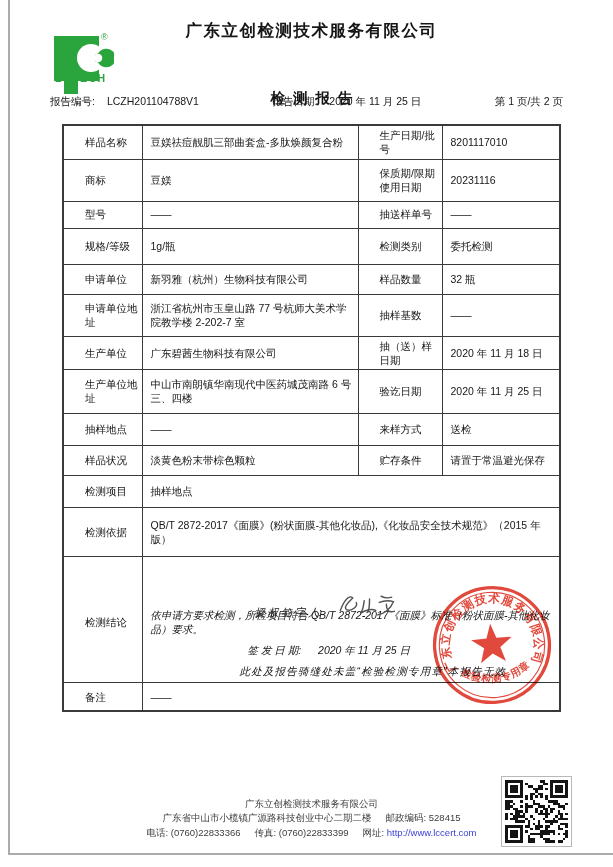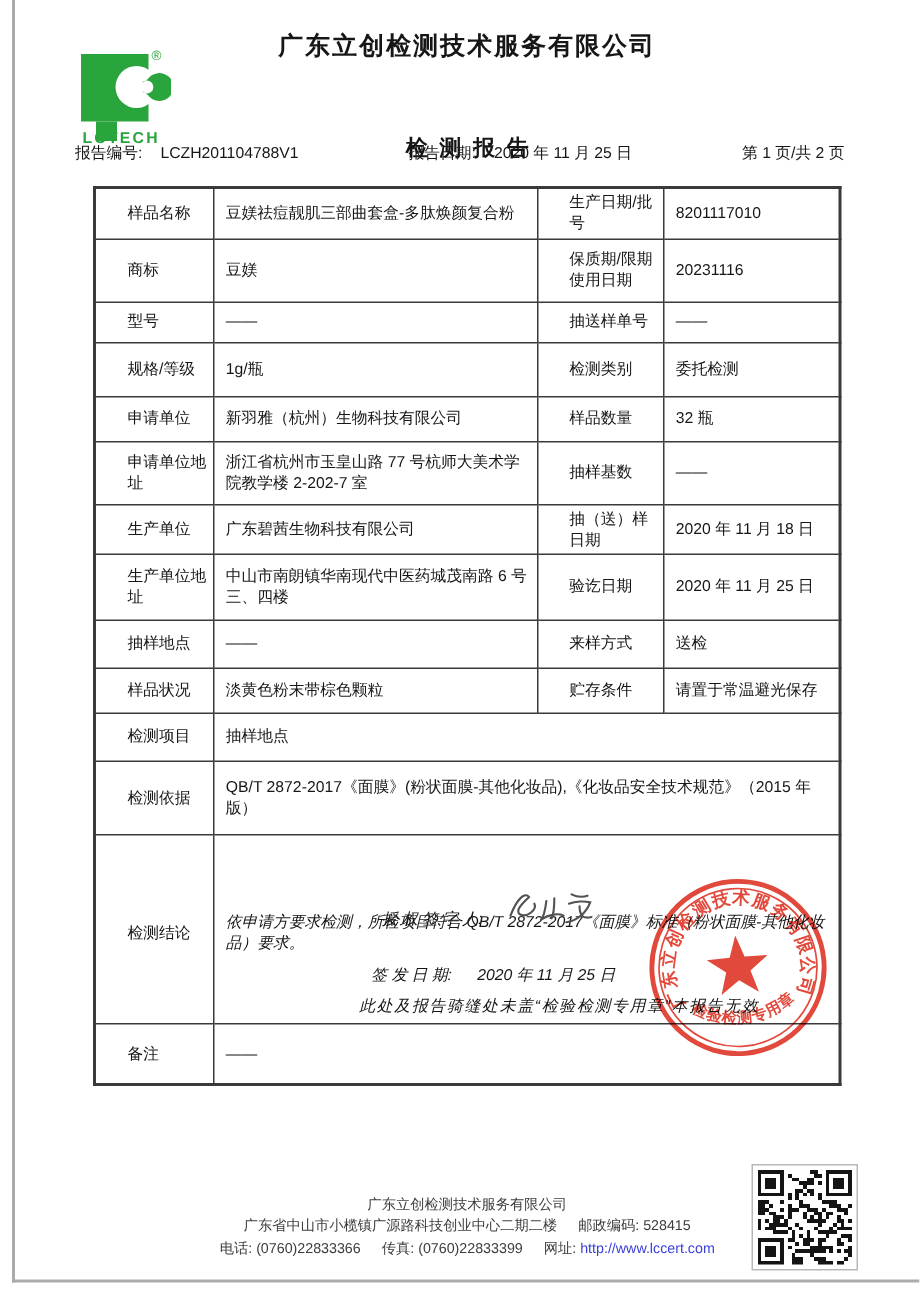--- a/index.html
+++ b/index.html
@@ -4,32 +4,32 @@
 <style>
   html,body{margin:0;padding:0;background:#ffffff;}
   body{width:613px;height:867px;position:relative;font-family:"Liberation Sans",sans-serif;color:#161616;}
   .page{position:absolute;left:8px;top:0;width:603px;height:853px;background:#fff;
         border-left:2px solid #ababab;border-bottom:2px solid #ababab;}
   .abs{position:absolute;}
   
   .doc-company{top:20px;left:0;right:0;text-align:center;font-size:16.5px;font-weight:bold;letter-spacing:1.5px;}
   .doc-title{top:57px;left:0;right:0;text-align:center;font-size:14.5px;font-weight:bold;letter-spacing:8px;text-indent:8px;margin-top:32px;}
   .logo-svg{left:42px;top:26px;}
-  .logo-text{left:45px;top:86px;font-size:10.5px;font-weight:bold;letter-spacing:1.5px;color:#2aa43c;}
+  .logo-text{left:45px;top:72px;font-size:10.5px;font-weight:bold;letter-spacing:1.5px;color:#2aa43c;}
   .info-row{top:95px;left:40px;right:50px;display:flex;justify-content:space-between;font-size:10.5px;}
   .info-row .gap{display:inline-block;width:12px;}
   
   table.report{position:absolute;left:52px;top:124px;border-collapse:collapse;table-layout:fixed;width:497px;
                font-size:10.5px;line-height:1.35;}
   table.report td{border:1px solid #3a3a3a;vertical-align:middle;word-break:break-all;}
   table.report{border:2px solid #3a3a3a;}
   td.lbl{padding:2px 3px 2px 21px;}
   td.val{padding:2px 3px 2px 8px;}
   .h34{height:34px}.h42{height:42px}.h27{height:27px}.h36{height:36px}.h30{height:30px}
-  .h32{height:32px}.h44{height:44px}.h49{height:49px}.h126{height:126px}.h29{height:41px}
+  .h32{height:32px}.h44{height:44px}.h49{height:49px}.h126{height:126px}.h29{height:29px}
   td.vtop{vertical-align:top;padding-top:8px;}
   .concl-cell{position:relative;font-style:italic;}
   .sig-line{position:absolute;left:112px;top:47px;white-space:nowrap;}
   .sig-svg{vertical-align:middle;margin-left:10px;margin-top:-14px;}
   .date-line{position:absolute;left:105px;top:86px;white-space:nowrap;}
   .date-line .dval{margin-left:14px;}
   .void-line{position:absolute;left:97px;top:107px;white-space:nowrap;letter-spacing:1.2px;}
   
   .seal{left:420px;top:583px;opacity:.9;mix-blend-mode:multiply;transform:rotate(-5deg);}
   

